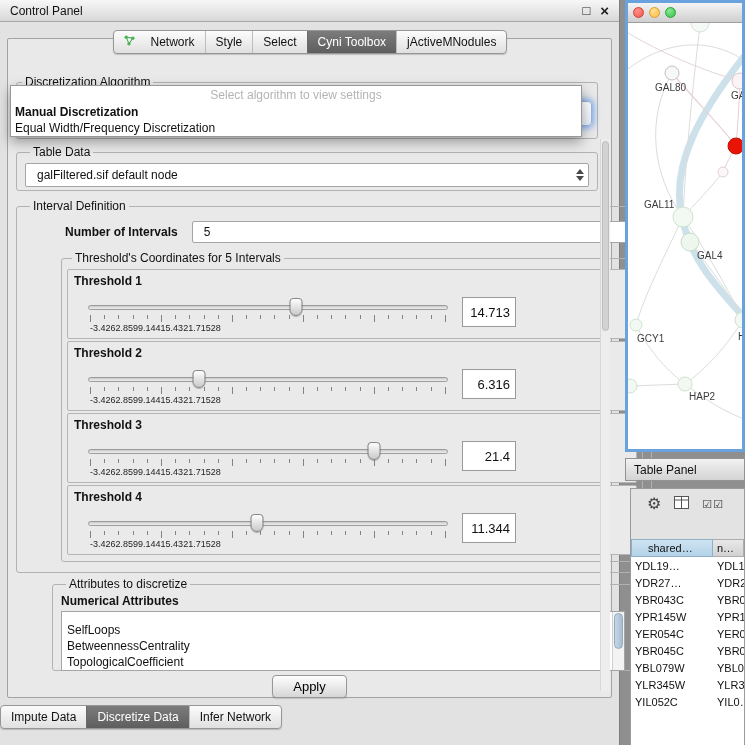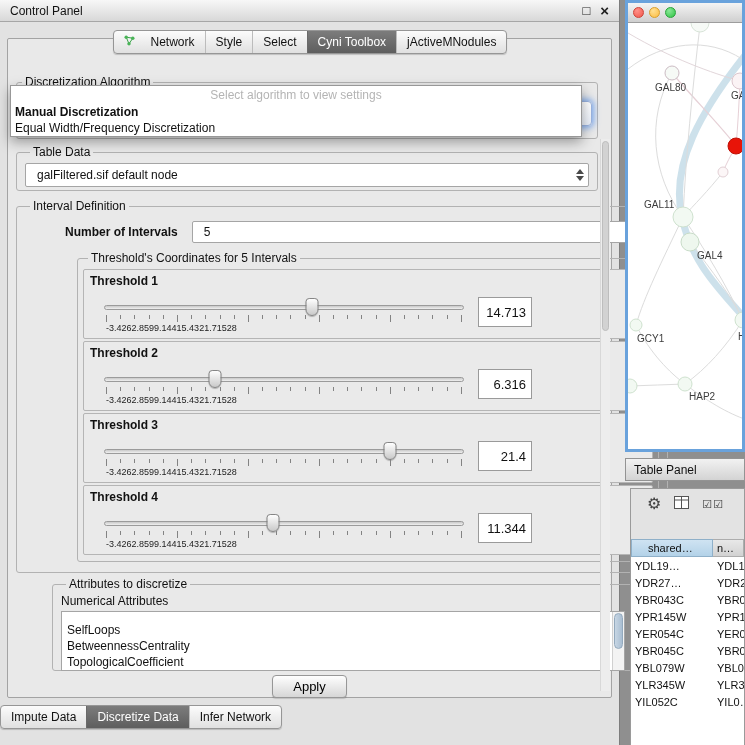--- a/index.html
+++ b/index.html
@@ -40,35 +40,35 @@
 .combo .combo-text{flex:1;white-space:nowrap;overflow:hidden}
 .spinner{width:16px;height:100%;display:flex;flex-direction:column;align-items:center;justify-content:center;gap:2px}
 .tri-up{width:0;height:0;border-left:4px solid transparent;border-right:4px solid transparent;border-bottom:5px solid #4a4a4a}
 .tri-down{width:0;height:0;border-left:4px solid transparent;border-right:4px solid transparent;border-top:5px solid #4a4a4a}
 
 .interval-group{margin-top:8px;height:374px;padding:2px 8px}
 .ni-row{display:flex;align-items:center;margin:6px 2px 8px 40px}
 .ni-label{font-weight:bold;font-size:12px;margin-right:14px}
 .ni-combo{flex:1;height:22px}
 
-.thr-group{margin-left:52px;width:478px;padding:4px 5px}
+.thr-group{margin-left:36px;width:478px;padding:4px 5px}
 .thr-panel{border:1px solid #b5b5b5;border-radius:2px;margin-bottom:2px;padding:4px 6px;height:70px;background:#eaeaea}
 .thr-label{font-weight:bold;font-size:12px}
 .thr-row{display:flex;align-items:center;margin-top:1px}
 .slider{position:relative;margin-left:12px;width:364px;height:46px}
 .track{position:absolute;left:2px;right:2px;top:16px;height:5px;background:linear-gradient(#c9c9c9,#f0f0f0);border:1px solid #9b9b9b;border-radius:3px}
 .thumb{position:absolute;top:9px;width:13px;height:18px;background:linear-gradient(#fefefe,#c9c9c9);border:1px solid #858585;border-radius:4px 4px 7px 7px;transform:translateX(-50%);box-shadow:0 1px 1px rgba(0,0,0,.25)}
 .ticks{position:absolute;left:4px;right:4px;top:26px;height:7px;display:flex;justify-content:space-between;align-items:flex-start}
 .tick{width:1px;height:4px;background:#838383}
 .tick.major{height:7px}
 .tick-labels{position:absolute;left:4px;right:0;top:34px;display:flex;justify-content:flex-start;font-size:9px;color:#222}
 .value-box{width:54px;height:30px;margin-left:12px;background:#fff;border:1px solid #9a9a9a;display:flex;align-items:center;justify-content:flex-end;padding-right:5px;font-size:13px}
 
 .attr-group{margin-top:4px;margin-left:36px;width:478px;height:94px;padding:2px 8px}
-.attr-title{font-weight:normal;font-size:12px;margin:1px 0 3px}
+.attr-title{font-weight:bold;font-size:12px;margin:1px 0 3px}
 .listbox{position:relative;background:#fff;border:1px solid #a5a5a5;height:60px;overflow:hidden;padding-top:10px}
 .list-item{font-size:12px;line-height:16px;padding-left:5px;white-space:nowrap}
 .list-scrollbar{position:absolute;right:0;top:0;bottom:0;width:12px;background:#f3f3f3;border-left:1px solid #d0d0d0}
 .list-scroll-thumb{position:absolute;left:1px;right:1px;top:1px;height:36px;background:linear-gradient(90deg,#c7d6e4,#a9bed2);border:1px solid #93a9bd;border-radius:5px}
 
 .panel-scrollbar{position:absolute;top:100px;right:1px;bottom:6px;width:10px;background:#ededed;border-left:1px solid #d8d8d8}
 .panel-scroll-thumb{position:absolute;left:1px;right:1px;top:2px;height:190px;background:#d2d2d2;border:1px solid #bdbdbd;border-radius:5px}
 
 .apply-btn{display:block;margin:4px auto 0;padding:3px 20px;font-size:13px;font-family:inherit;border:1px solid #979797;border-radius:4px;background:linear-gradient(#fefefe,#d6d6d6);box-shadow:0 1px 1px rgba(0,0,0,.15)}
 

